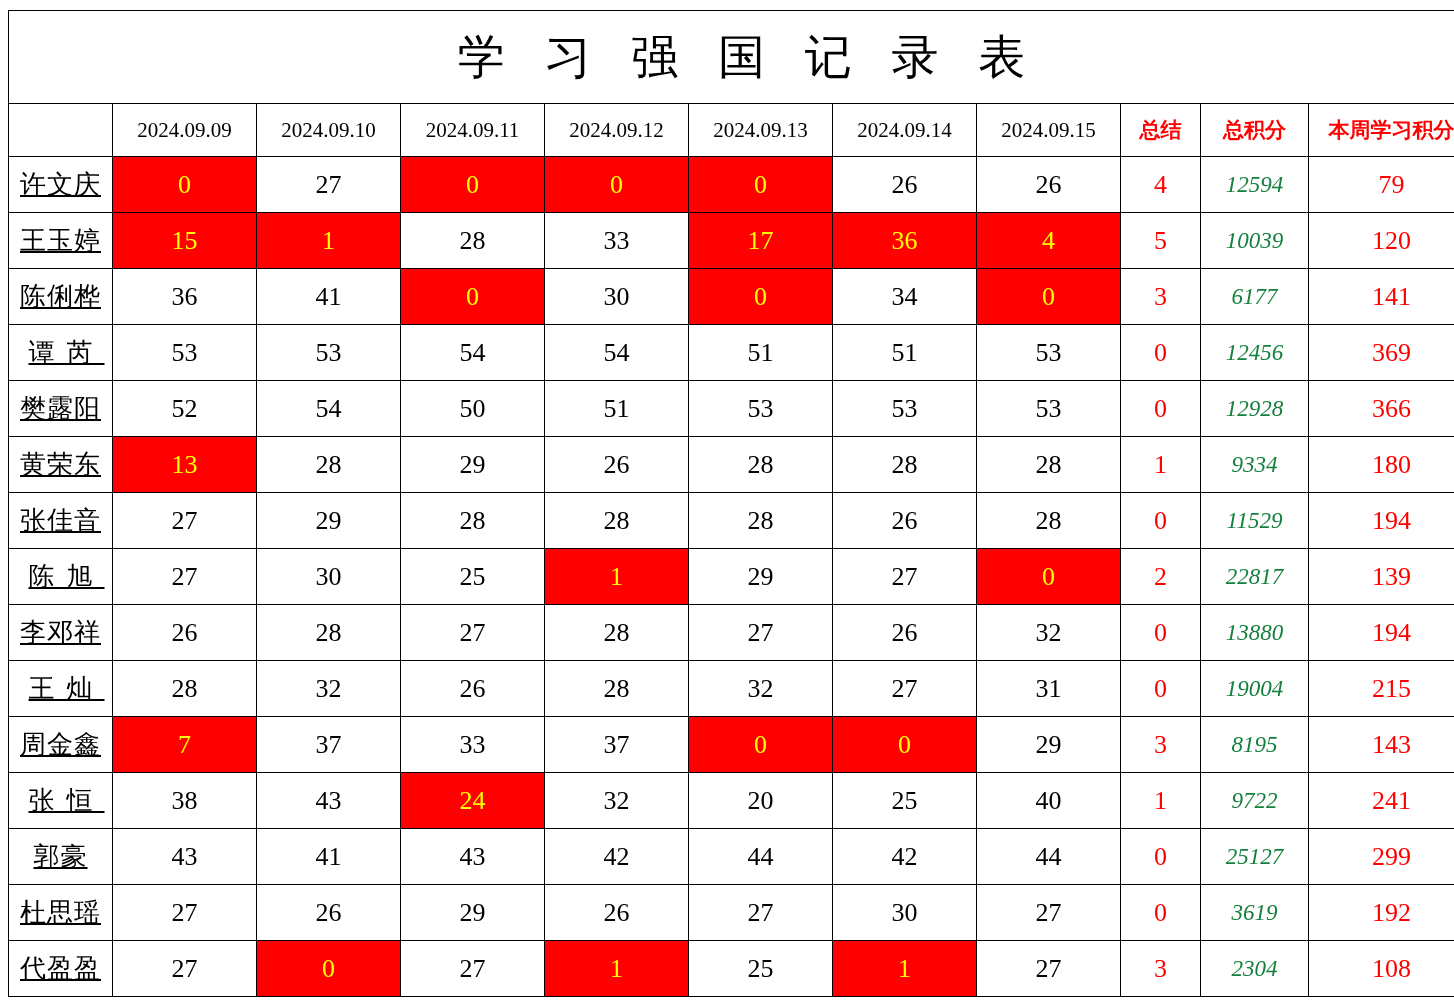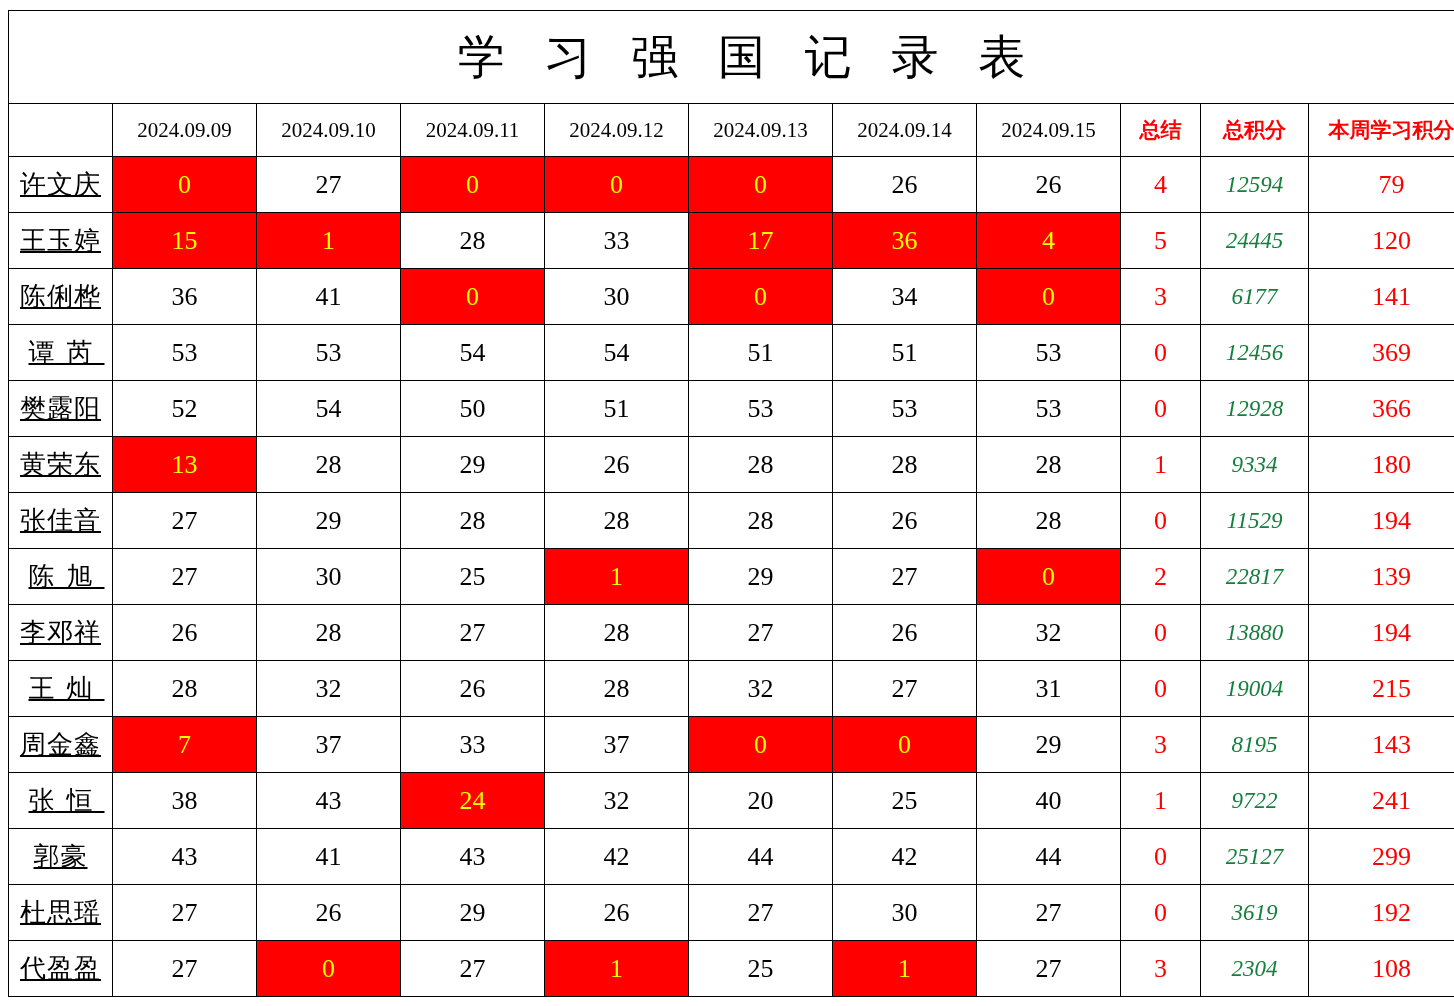--- a/index.html
+++ b/index.html
@@ -146,21 +146,21 @@
         <tr>
           <td class="name-cell">王玉婷</td>
           <td class="num zeroed">15</td>
           <td class="num zeroed">1</td>
           <td class="num">28</td>
           <td class="num">33</td>
           <td class="num zeroed">17</td>
           <td class="num zeroed">36</td>
           <td class="num zeroed">4</td>
           <td class="sum">5</td>
-          <td class="points">24445</td>
+          <td class="points">10039</td>
           <td class="week">120</td>
         </tr>
         <tr>
           <td class="name-cell">陈俐桦</td>
           <td class="num">36</td>
           <td class="num">41</td>
           <td class="num zeroed">0</td>
           <td class="num">30</td>
           <td class="num zeroed">0</td>
           <td class="num">34</td>

